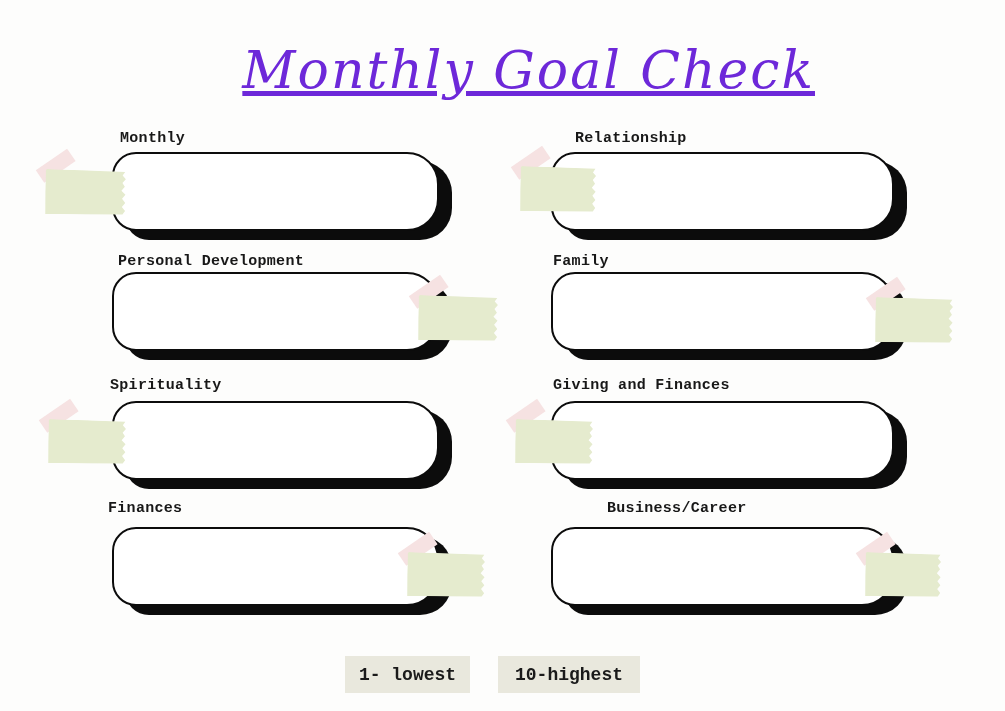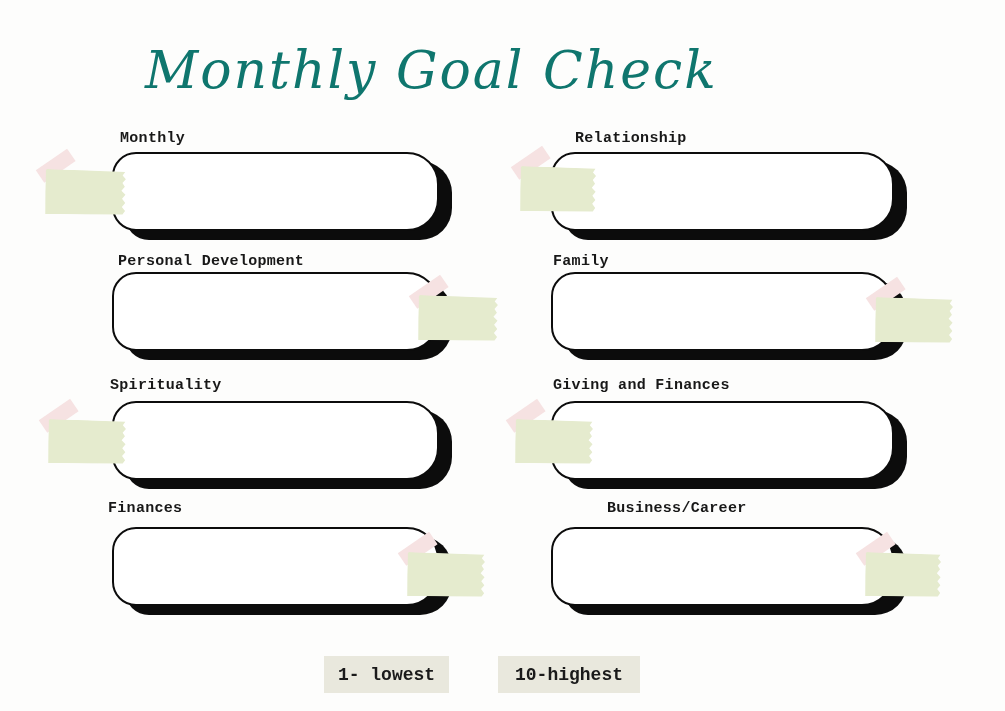--- a/index.html
+++ b/index.html
@@ -11,23 +11,23 @@
   }
   html,body{margin:0;padding:0;}
   body{background:#ffffff;font-family:"Liberation Sans",sans-serif;}
   #page{
     position:relative;width:1005px;height:711px;
     background:var(--background);overflow:hidden;
   }
   
   .title{
     position:absolute;left:145px;top:40px;width:670px;
-    text-align:left;
+    text-align:right;
     font-family:"DejaVu Serif",serif;font-style:italic;font-weight:400;
-    font-size:52px;letter-spacing:2px;color:#0f766e;white-space:nowrap;
+    font-size:52px;letter-spacing:2px;color:#6d28d9;white-space:nowrap;text-decoration:underline;
   }
   
   .sec{position:absolute;}
   .sec-label{
     position:absolute;
     font-family:"Liberation Mono","DejaVu Sans Mono",monospace;
     font-weight:700;font-size:15px;letter-spacing:0.3px;color:#181818;
     white-space:nowrap;
   }
   .goal-box{
@@ -66,21 +66,21 @@
   .tp-s6{left:295px;top:26px;width:80px;height:44px;}
   .tp-s7{left:314px;top:26px;width:78px;height:44px;}
   
   .badge{
     position:absolute;top:656px;height:37px;
     background:var(--badge-bg);
     display:flex;align-items:center;justify-content:center;
     font-family:"Liberation Mono","DejaVu Sans Mono",monospace;
     font-weight:700;font-size:18px;color:#1a1a1a;white-space:nowrap;
   }
-  .badge-low{left:324px;width:125px;}
+  .badge-low{left:345px;width:125px;}
   .badge-high{left:498px;width:142px;}
 </style>
 </head>
 <body>
 
 <div id="page">
 
   <div class="title">Monthly Goal Check</div>
 
   <div class="sec col-l row1">

